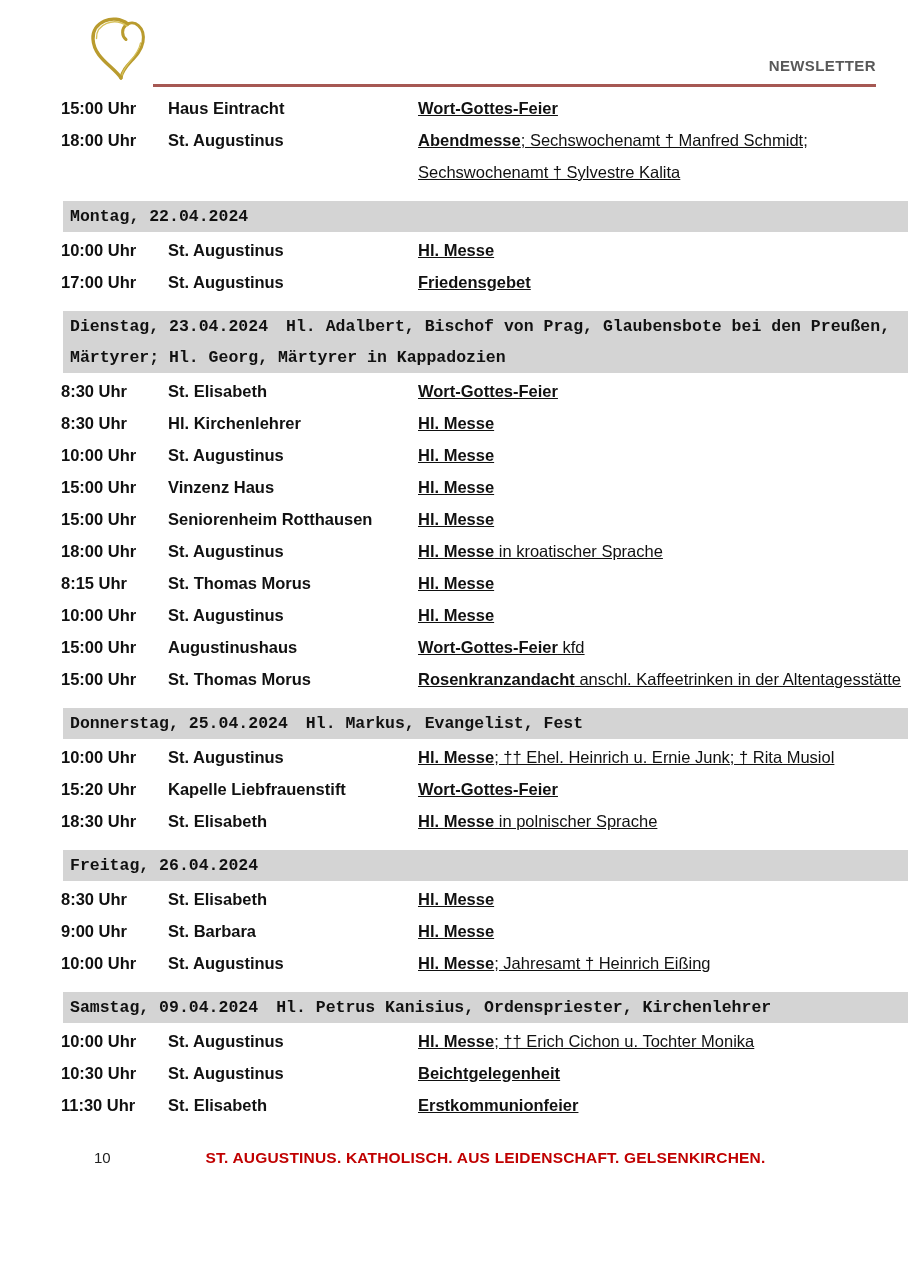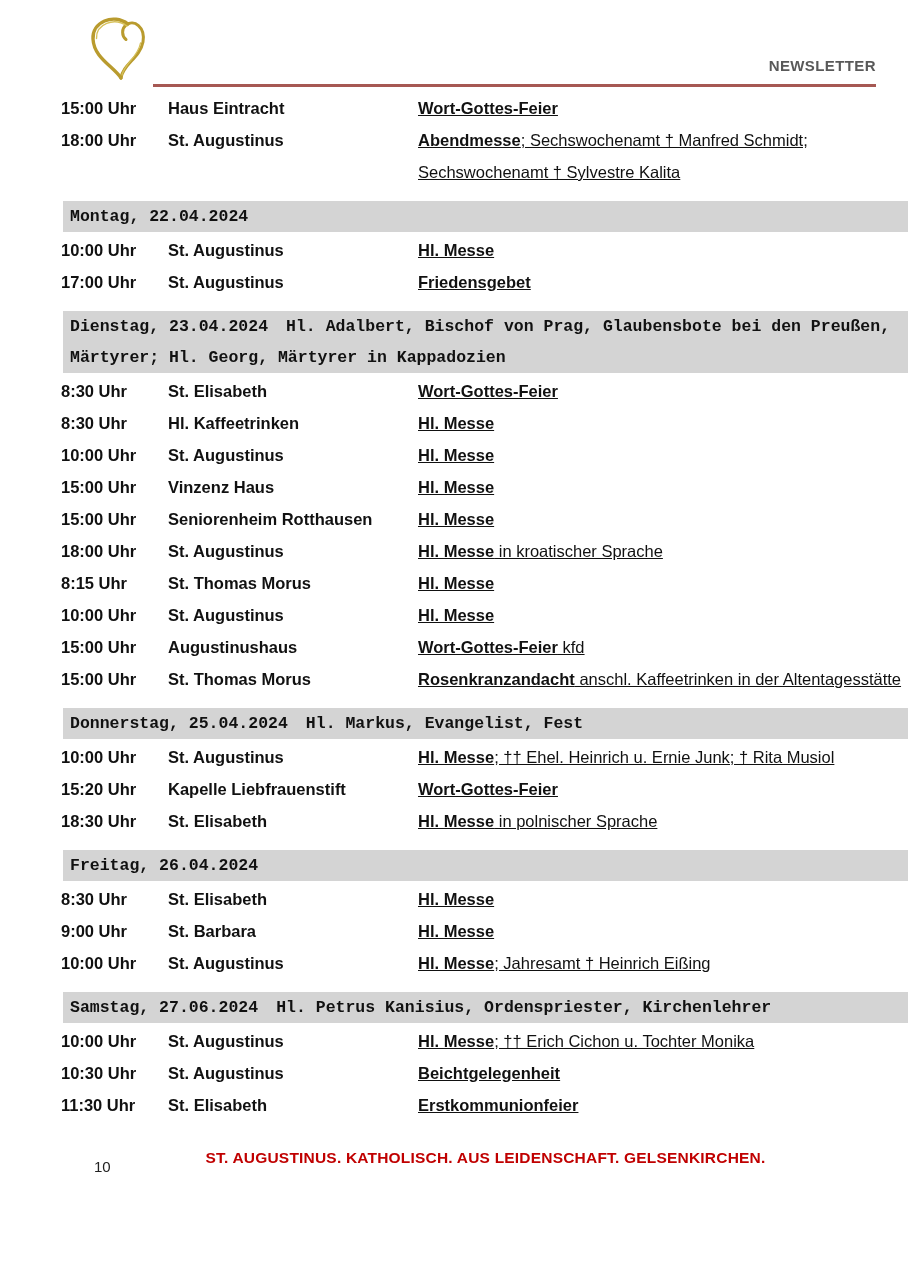--- a/index.html
+++ b/index.html
@@ -35,21 +35,21 @@
   .evt b{font-weight:bold;}
   .day-header{
     background:var(--bar-gray,#d4d4d4);
     line-height:31px;padding:0 7px;margin:13px 9px 2px;
     font-weight:bold;font-size:16.5px;font-family:Liberation Mono, monospace;
   }
   .dh-feast{margin-left:18px;}
 
   
   .page-footer{position:relative;margin-top:28px;height:24px;}
-  .pageno{position:absolute;left:63px;top:9px;font-size:15px;color:#222;}
+  .pageno{position:absolute;left:63px;top:0;font-size:15px;color:#222;}
   .slogan{
     display:block;text-align:center;
     font-size:15.5px;font-weight:bold;letter-spacing:.2px;
     color:var(--footer-red,#c00000);
   }
 </style>
 </head>
 <body>
 
 <div class="page">
@@ -96,21 +96,21 @@
         </section>
         <section class="day-section">
           <div class="day-header"><span class="dh-date">Dienstag, 23.04.2024</span><span class="dh-feast">Hl. Adalbert, Bischof von Prag, Glaubensbote bei den Preußen, Märtyrer; Hl. Georg, Märtyrer in Kappadozien</span></div>
           <div class="row">
             <span class="time">8:30 Uhr</span>
             <span class="loc">St. Elisabeth</span>
             <span class="evt"><b>Wort-Gottes-Feier</b><span class="evt-rest"></span></span>
           </div>
           <div class="row">
             <span class="time">8:30 Uhr</span>
-            <span class="loc">Hl. Kaffeetrinken</span>
+            <span class="loc">Hl. Kirchenlehrer</span>
             <span class="evt"><b>Hl. Messe</b><span class="evt-rest"></span></span>
           </div>
           <div class="row">
             <span class="time">10:00 Uhr</span>
             <span class="loc">St. Augustinus</span>
             <span class="evt"><b>Hl. Messe</b><span class="evt-rest"></span></span>
           </div>
           <div class="row">
             <span class="time">15:00 Uhr</span>
             <span class="loc">Vinzenz Haus</span>
@@ -179,21 +179,21 @@
             <span class="loc">St. Barbara</span>
             <span class="evt"><b>Hl. Messe</b><span class="evt-rest"></span></span>
           </div>
           <div class="row">
             <span class="time">10:00 Uhr</span>
             <span class="loc">St. Augustinus</span>
             <span class="evt"><b>Hl. Messe</b><span class="evt-rest">; Jahresamt † Heinrich Eißing</span></span>
           </div>
         </section>
         <section class="day-section">
-          <div class="day-header"><span class="dh-date">Samstag, 27.06.2024</span><span class="dh-feast">Hl. Petrus Kanisius, Ordenspriester, Kirchenlehrer</span></div>
+          <div class="day-header"><span class="dh-date">Samstag, 09.04.2024</span><span class="dh-feast">Hl. Petrus Kanisius, Ordenspriester, Kirchenlehrer</span></div>
           <div class="row">
             <span class="time">10:00 Uhr</span>
             <span class="loc">St. Augustinus</span>
             <span class="evt"><b>Hl. Messe</b><span class="evt-rest">; †† Erich Cichon u. Tochter Monika</span></span>
           </div>
           <div class="row">
             <span class="time">10:30 Uhr</span>
             <span class="loc">St. Augustinus</span>
             <span class="evt"><b>Beichtgelegenheit</b><span class="evt-rest"></span></span>
           </div>

